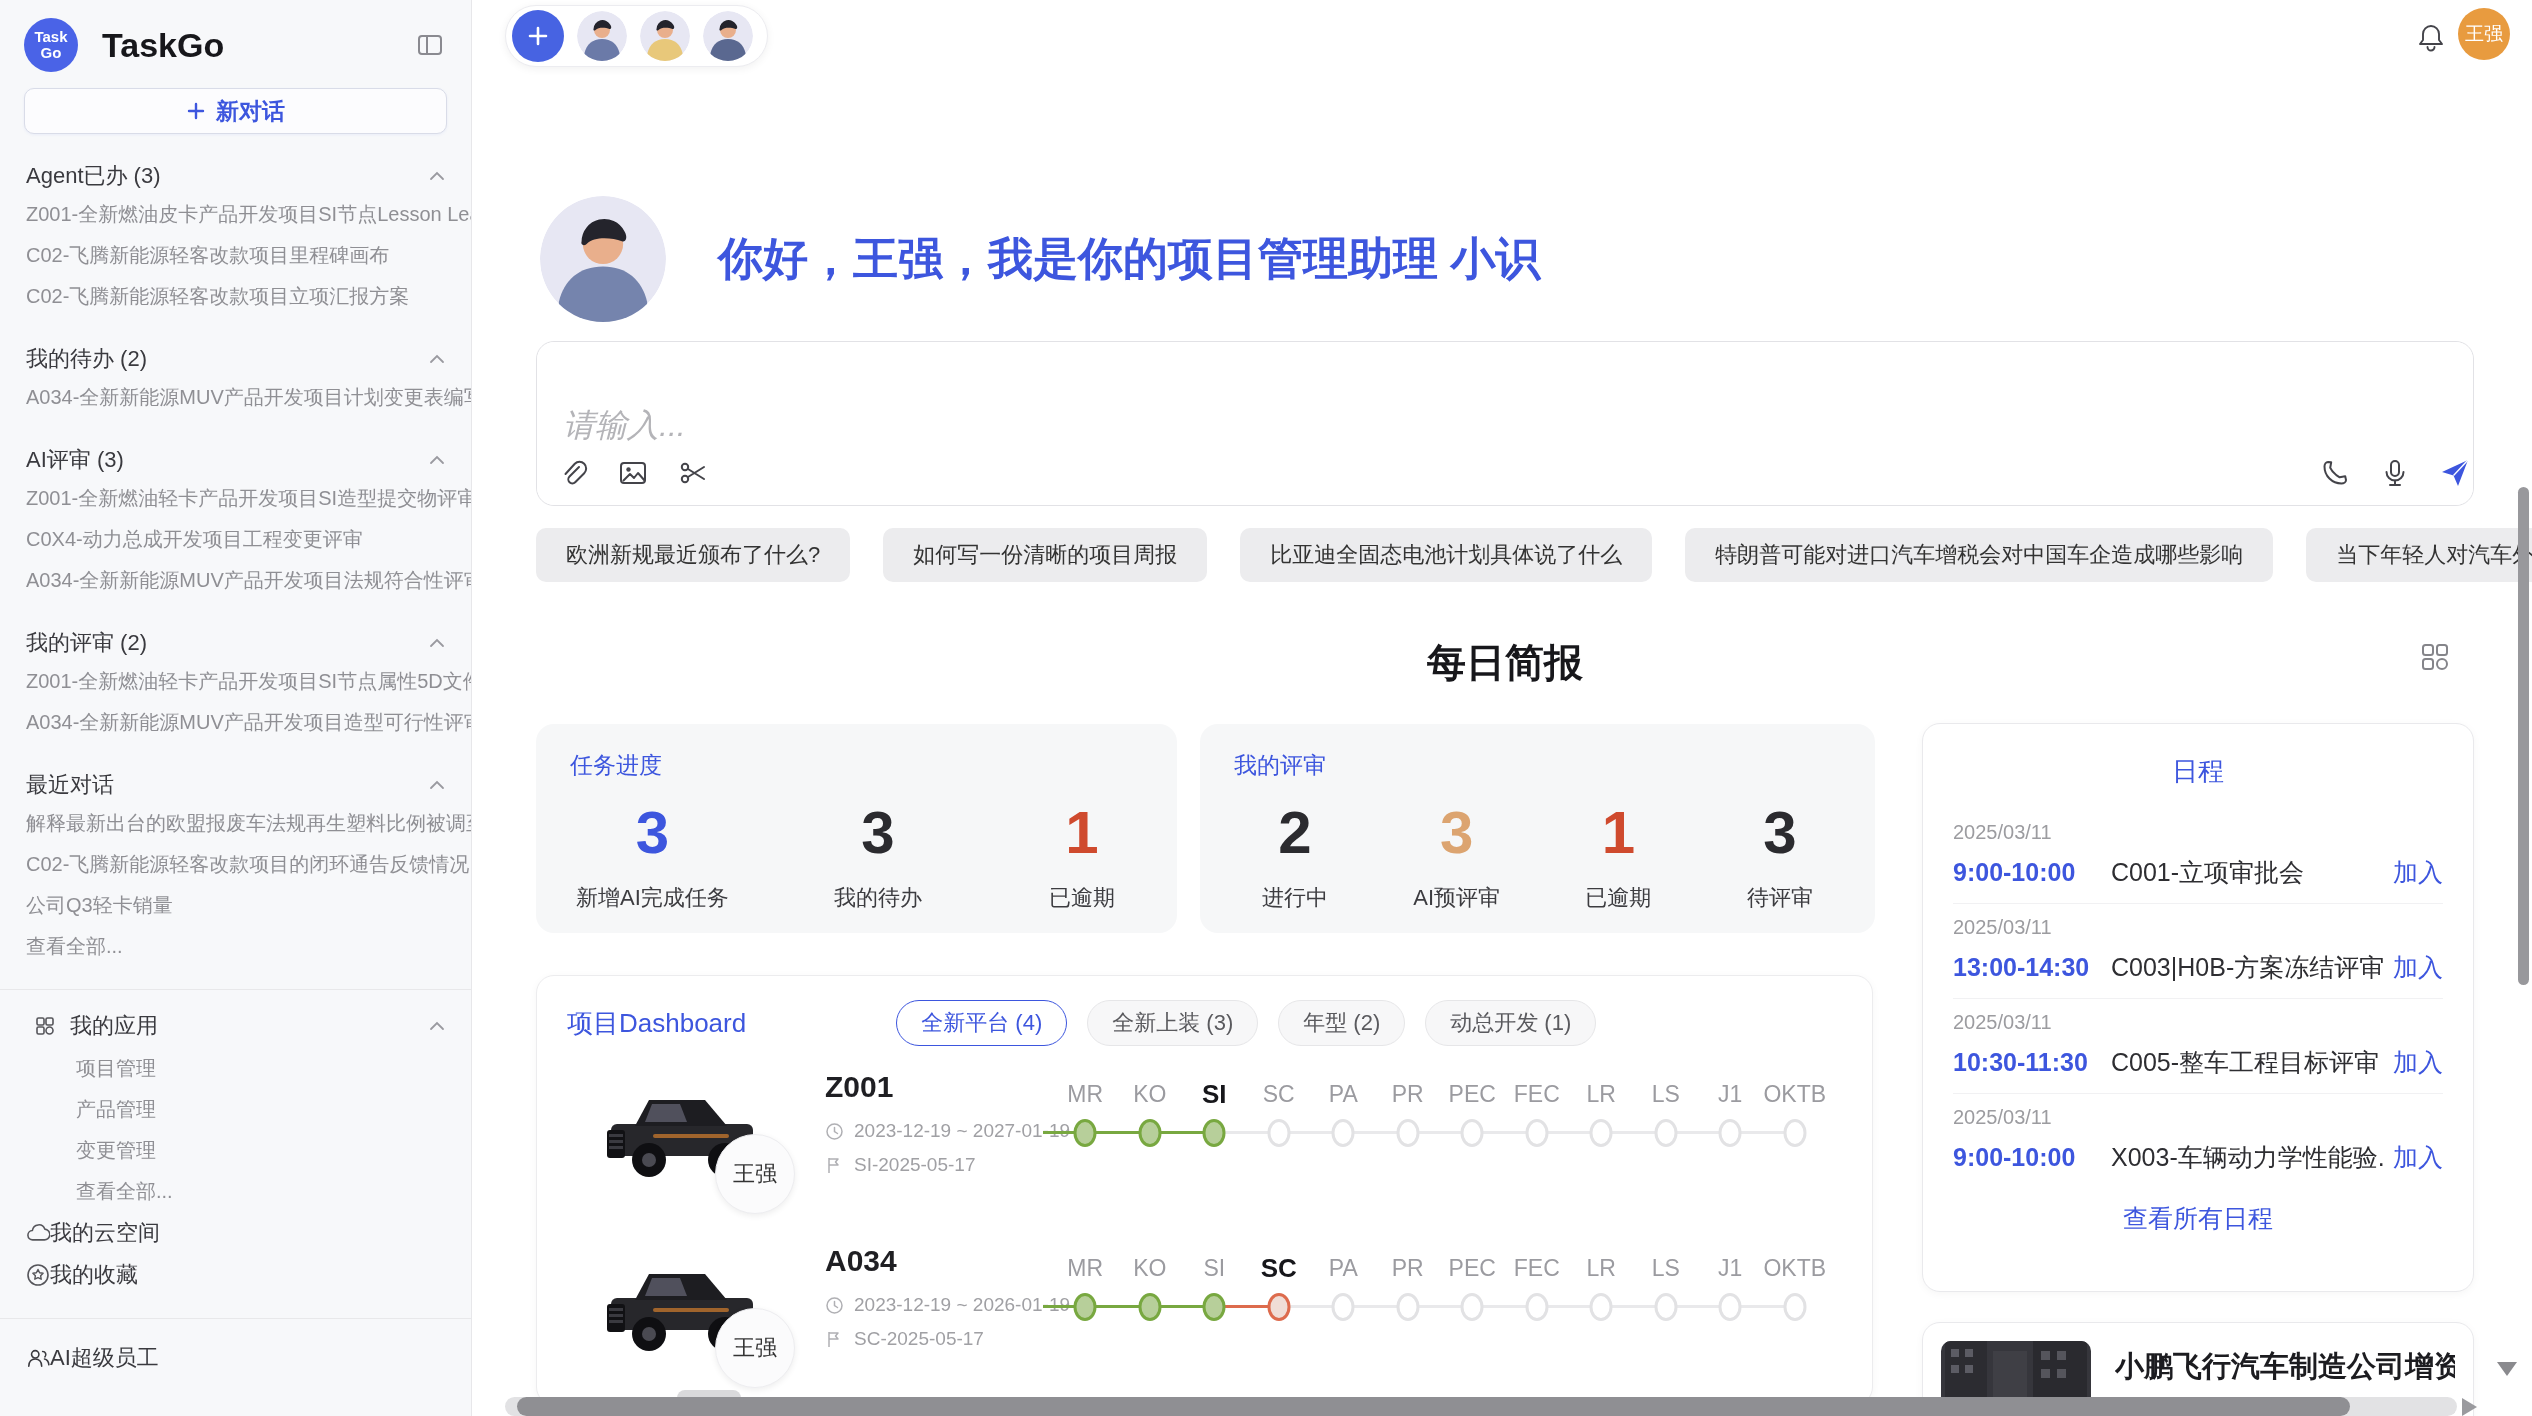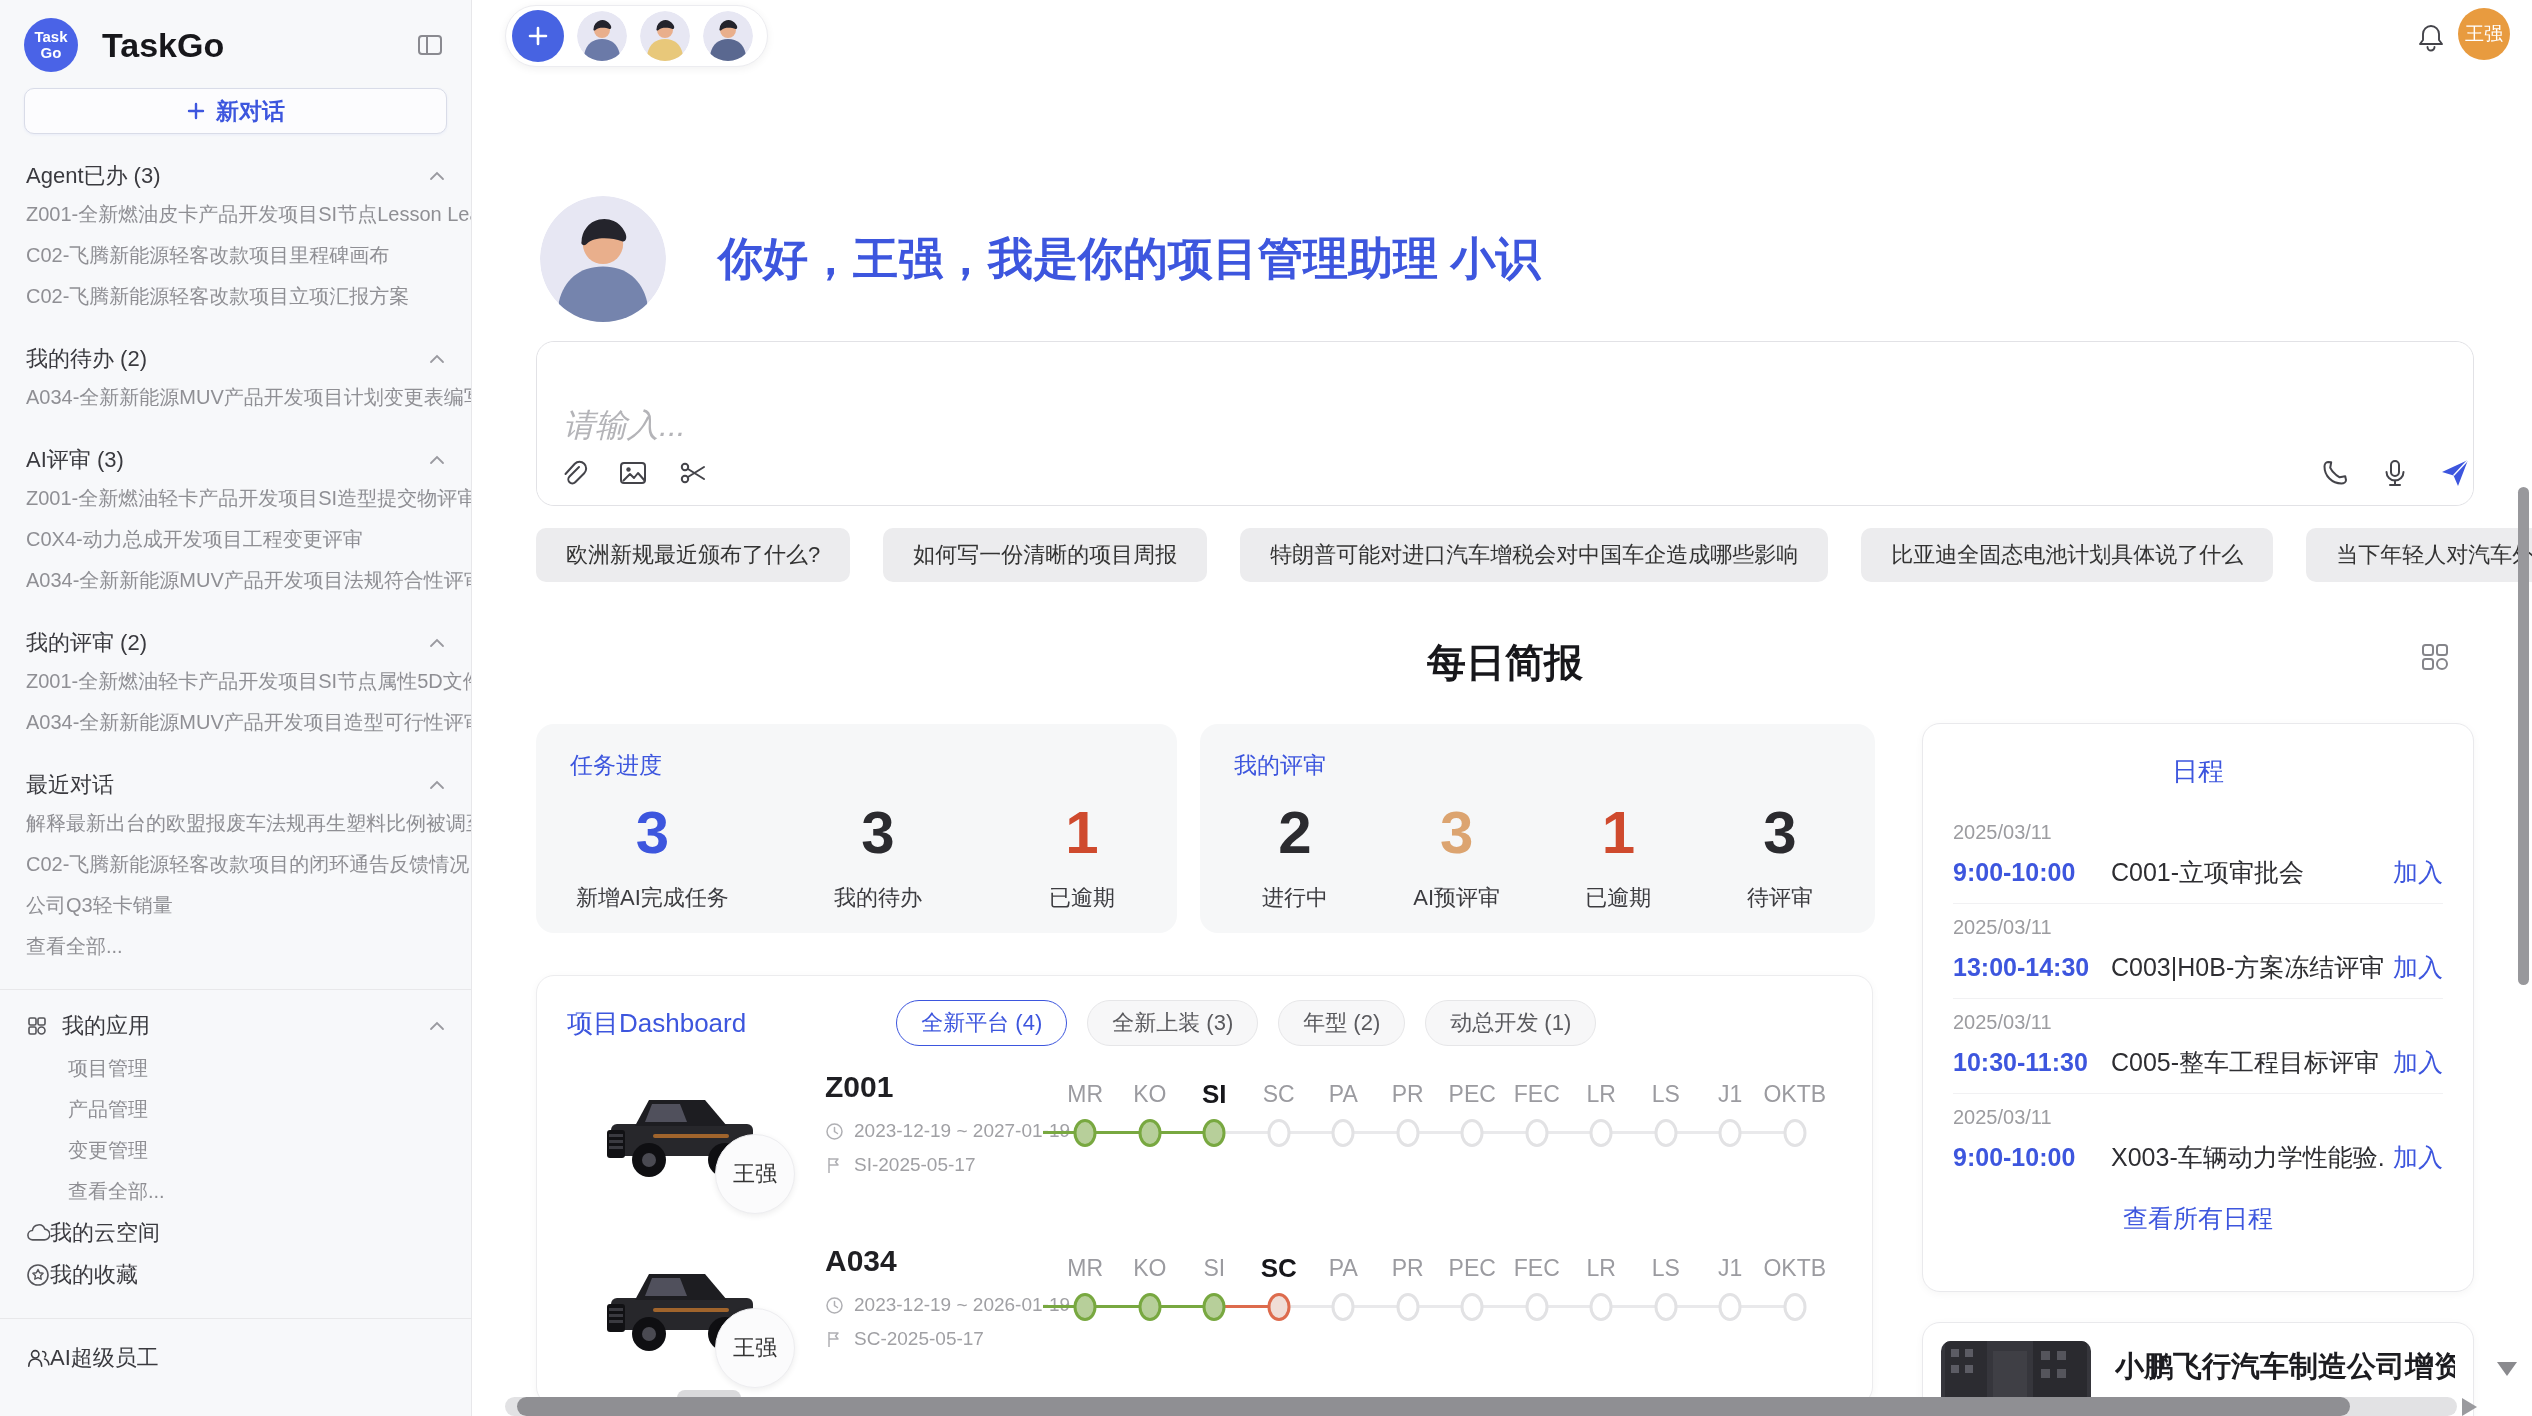--- a/index.html
+++ b/index.html
@@ -258,21 +258,21 @@
 
       <div class="side-item">解释最新出台的欧盟报废车法规再生塑料比例被调至15%...</div>
           <div class="side-item">C02-飞腾新能源轻客改款项目的闭环通告反馈情况</div>
           <div class="side-item">公司Q3轻卡销量</div>
           <div class="side-item">查看全部...</div>
         </div>
     </div>
 
     <div class="divider"></div>
 
-    <div class="side-section" style="margin-top:14px;">
+    <div class="side-section" style="margin-top:14px;padding-left:8px;">
       <div class="apps-header">
         <svg width="22" height="22" viewBox="0 0 22 22">
             <rect x="3" y="3" width="7" height="7" rx="1.5" fill="none" stroke="#55555a" stroke-width="1.6"></rect>
             <rect x="12" y="3" width="7" height="7" rx="1.5" fill="none" stroke="#55555a" stroke-width="1.6"></rect>
             <rect x="3" y="12" width="7" height="7" rx="1.5" fill="none" stroke="#55555a" stroke-width="1.6"></rect>
             <rect x="12" y="12" width="7" height="7" rx="3.5" fill="none" stroke="#55555a" stroke-width="1.6"></rect>
           </svg>
         <span>我的应用</span>
         <span class="grow"></span>
         <svg width="16" height="12">
@@ -399,22 +399,22 @@
           <path d="M3 15L29 3 19 29l-4.5-10.5z" fill="#3d56de"></path>
           <path d="M14.5 18.5L29 3" stroke="#fff" stroke-width="1.4"></path>
         </svg>
       </span>
   </div>
 
   <div class="chips">
 
   <div class="chip">欧洲新规最近颁布了什么?</div>
       <div class="chip">如何写一份清晰的项目周报</div>
+      <div class="chip">比亚迪全固态电池计划具体说了什么</div>
       <div class="chip">特朗普可能对进口汽车增税会对中国车企造成哪些影响</div>
-      <div class="chip">比亚迪全固态电池计划具体说了什么</div>
       <div class="chip">当下年轻人对汽车外观有怎样的喜好趋势</div>
     </div>
 
   <div class="brief-title">每日简报</div>
   <div class="brief-grid-icon">
     <svg width="34" height="34" viewBox="0 0 34 34">
         <rect x="5" y="5" width="10" height="10" rx="2.5" fill="none" stroke="#85858a" stroke-width="2"></rect>
         <rect x="19" y="5" width="10" height="10" rx="2.5" fill="none" stroke="#85858a" stroke-width="2"></rect>
         <rect x="5" y="19" width="10" height="10" rx="2.5" fill="none" stroke="#85858a" stroke-width="2"></rect>
         <rect x="19" y="19" width="10" height="10" rx="5" fill="none" stroke="#85858a" stroke-width="2"></rect>

